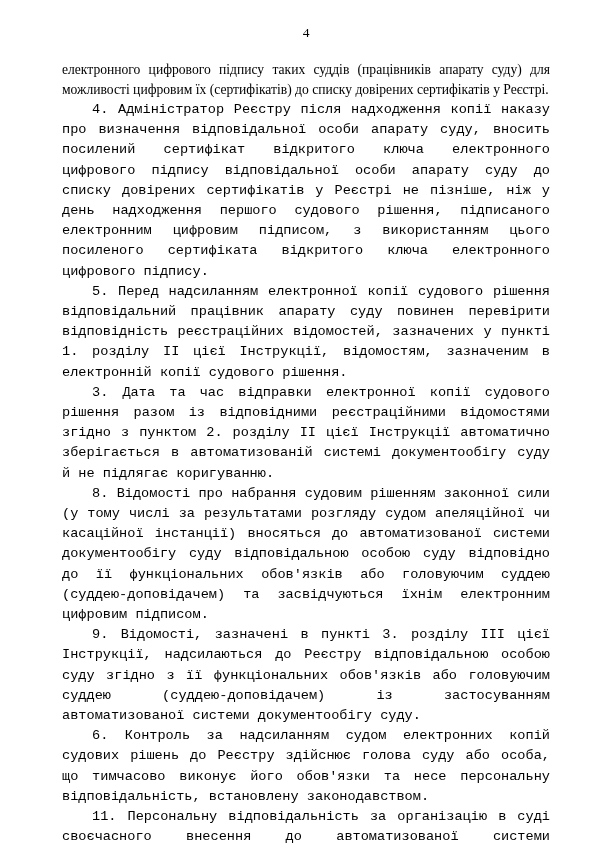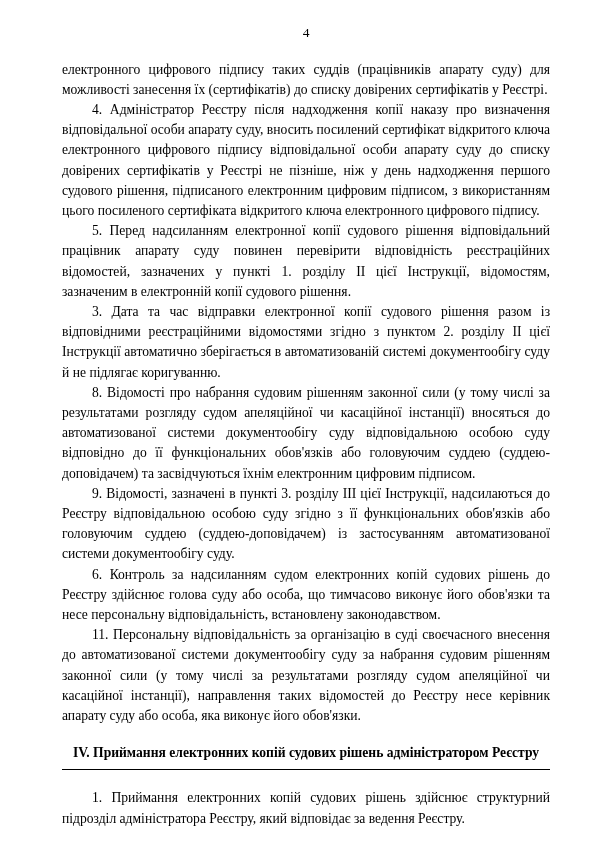--- a/index.html
+++ b/index.html
@@ -32,20 +32,21 @@
     margin: 0;
     font-size: 13.6px;
     line-height: 20.2px;
     text-align: justify;
     text-justify: inter-word;
     text-indent: 0;
     hyphens: none;
   }
   .body-text p.indent {
     text-indent: 30px;
+    font-family: Liberation Mono, monospace;
   }
   .section-heading {
     margin: 17px 0 0 0;
     font-size: 13.6px;
     line-height: 20.2px;
     font-weight: bold;
     text-align: center;
     border-bottom: 1px solid #000;
     padding-bottom: 6px;
   }
@@ -54,21 +55,21 @@
   }
 </style>
 </head>
 <body>
 
 <div class="page">
 
   <div class="page-number">4</div>
 
   <div class="body-text">
-    <p>електронного цифрового підпису таких суддів (працівників апарату суду) для можливості занесення їх (сертифікатів) до списку довірених сертифікатів у Реєстрі.</p>
+    <p>електронного цифрового підпису таких суддів (працівників апарату суду) для можливості цифровим їх (сертифікатів) до списку довірених сертифікатів у Реєстрі.</p>
     <p class="indent">4. Адміністратор Реєстру після надходження копії наказу про визначення відповідальної особи апарату суду, вносить посилений сертифікат відкритого ключа електронного цифрового підпису відповідальної особи апарату суду до списку довірених сертифікатів у Реєстрі не пізніше, ніж у день надходження першого судового рішення, підписаного електронним цифровим підписом, з використанням цього посиленого сертифіката відкритого ключа електронного цифрового підпису.</p>
     <p class="indent">5. Перед надсиланням електронної копії судового рішення відповідальний працівник апарату суду повинен перевірити відповідність реєстраційних відомостей, зазначених у пункті 1. розділу II цієї Інструкції, відомостям, зазначеним в електронній копії судового рішення.</p>
     <p class="indent">3. Дата та час відправки електронної копії судового рішення разом із відповідними реєстраційними відомостями згідно з пунктом 2. розділу II цієї Інструкції автоматично зберігається в автоматизованій системі документообігу суду й не підлягає коригуванню.</p>
     <p class="indent">8. Відомості про набрання судовим рішенням законної сили (у тому числі за результатами розгляду судом апеляційної чи касаційної інстанції) вносяться до автоматизованої системи документообігу суду відповідальною особою суду відповідно до її функціональних обов'язків або головуючим суддею (суддею-доповідачем) та засвідчуються їхнім електронним цифровим підписом.</p>
     <p class="indent">9. Відомості, зазначені в пункті 3. розділу III цієї Інструкції, надсилаються до Реєстру відповідальною особою суду згідно з її функціональних обов'язків або головуючим суддею (суддею-доповідачем) із застосуванням автоматизованої системи документообігу суду.</p>
     <p class="indent">6. Контроль за надсиланням судом електронних копій судових рішень до Реєстру здійснює голова суду або особа, що тимчасово виконує його обов'язки та несе персональну відповідальність, встановлену законодавством.</p>
     <p class="indent">11. Персональну відповідальність за організацію в суді своєчасного внесення до автоматизованої системи документообігу суду за набрання судовим рішенням законної сили (у тому числі за результатами розгляду судом апеляційної чи касаційної інстанції), направлення таких відомостей до Реєстру несе керівник апарату суду або особа, яка виконує його обов'язки.</p>
   </div>
 
   <div class="section-heading">IV. Приймання електронних копій судових рішень адміністратором Реєстру</div>

